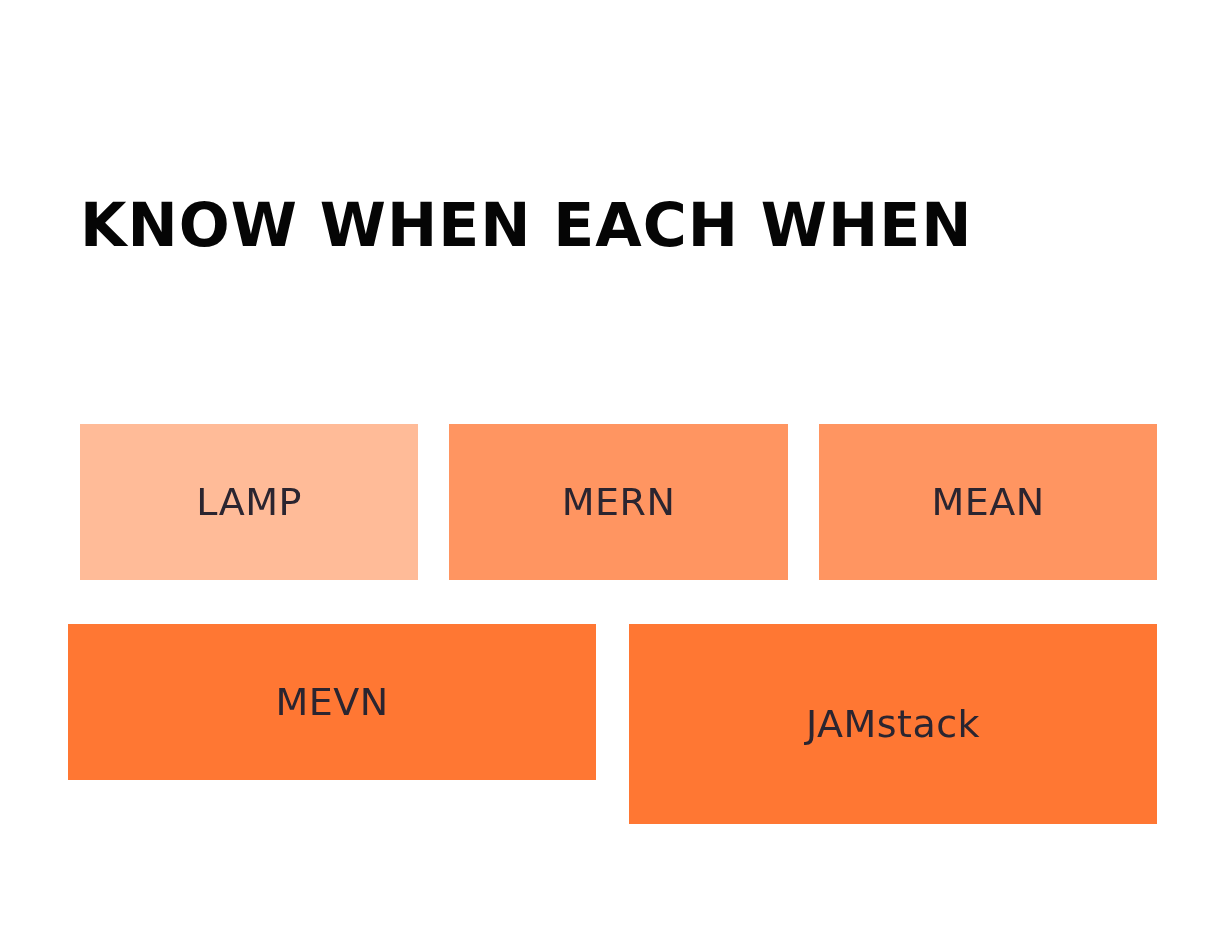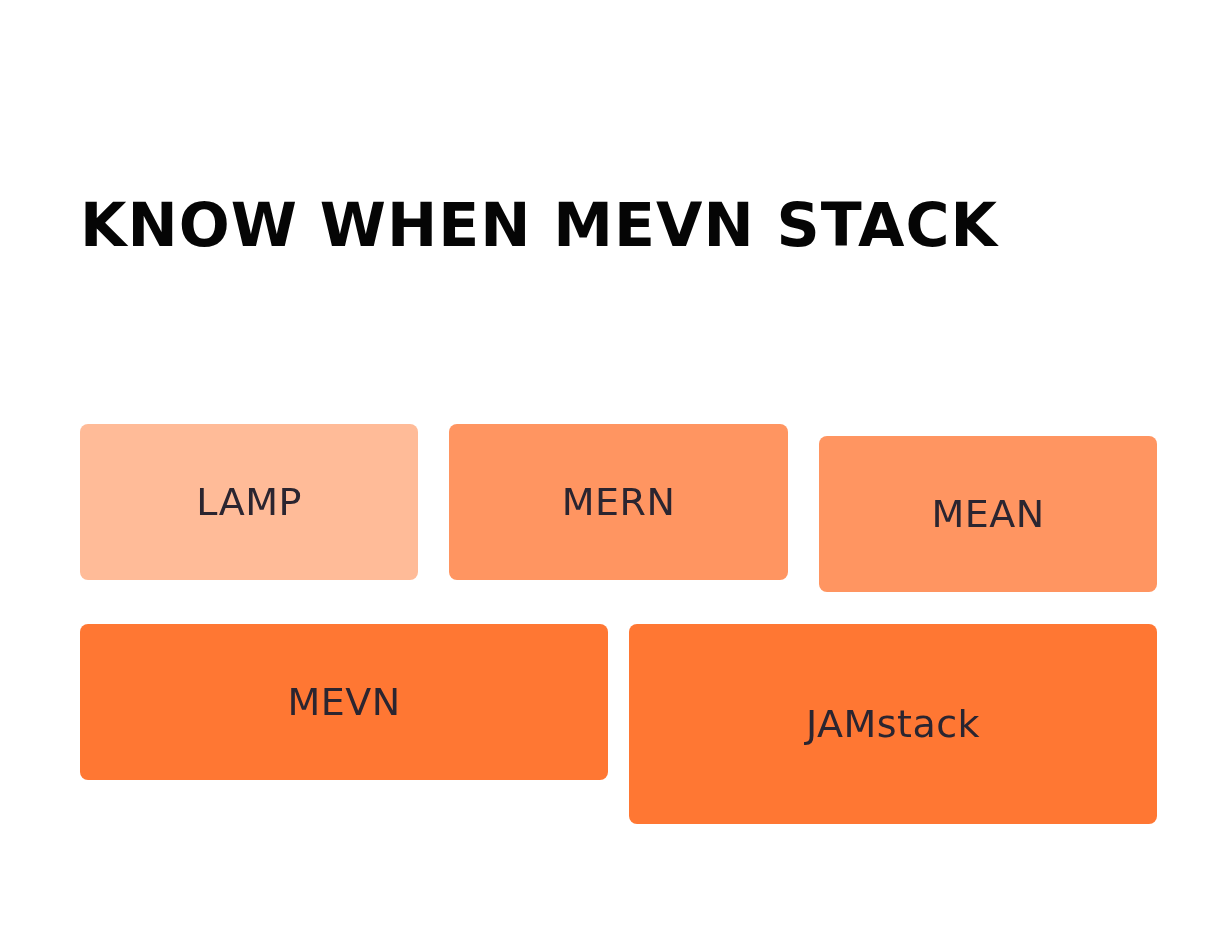--- a/index.html
+++ b/index.html
@@ -1,28 +1,28 @@
 <!DOCTYPE html>
 <html><head>
 <meta charset="utf-8">
 <style>
   html, body { margin:0; padding:0; background:#ffffff; }
   body { width:1232px; height:928px; position:relative; overflow:hidden; font-family:"Liberation Sans", sans-serif; }
   .title { position:absolute; left:80px; top:186px; margin:0; font-family:"DejaVu Sans", sans-serif; font-weight:bold; font-size:60px; line-height:78px; color:#050505; letter-spacing:1px; }
-  .card { position:absolute; border-radius:8px; display:flex; align-items:center; justify-content:center; color:#2b2530; font-family:"DejaVu Sans", sans-serif; font-size:38px; letter-spacing:0.5px; cursor:pointer; }
+  .card { position:absolute; border-radius:0; display:flex; align-items:center; justify-content:center; color:#2b2530; font-family:"DejaVu Sans", sans-serif; font-size:38px; letter-spacing:0.5px; cursor:pointer; }
   .c1 { left:80px; top:424px; width:338px; height:156px; }
   .c2 { left:449px; top:424px; width:339px; height:156px; }
-  .c3 { left:819px; top:424px; width:338px; height:156px;margin-top:12px; }
-  .c4 { left:80px; top:624px; width:528px; height:156px; }
+  .c3 { left:819px; top:424px; width:338px; height:156px; }
+  .c4 { left:68px; top:624px; width:528px; height:156px; }
   .c5 { left:629px; top:624px; width:528px; height:200px; }
 </style>
 </head>
 <body>
 
-<h1 class="title"><span>KNOW WHEN MEVN STACK</span><br></h1>
+<h1 class="title"><span>KNOW WHEN EACH WHEN</span><br></h1>
 
 <div class="card c1" style="background: rgb(255, 187, 152);">
     <span>LAMP</span>
   </div>
 <div class="card c2" style="background: rgb(255, 149, 97);">
     <span>MERN</span>
   </div>
 <div class="card c3" style="background: rgb(255, 149, 97);">
     <span>MEAN</span>
   </div>

